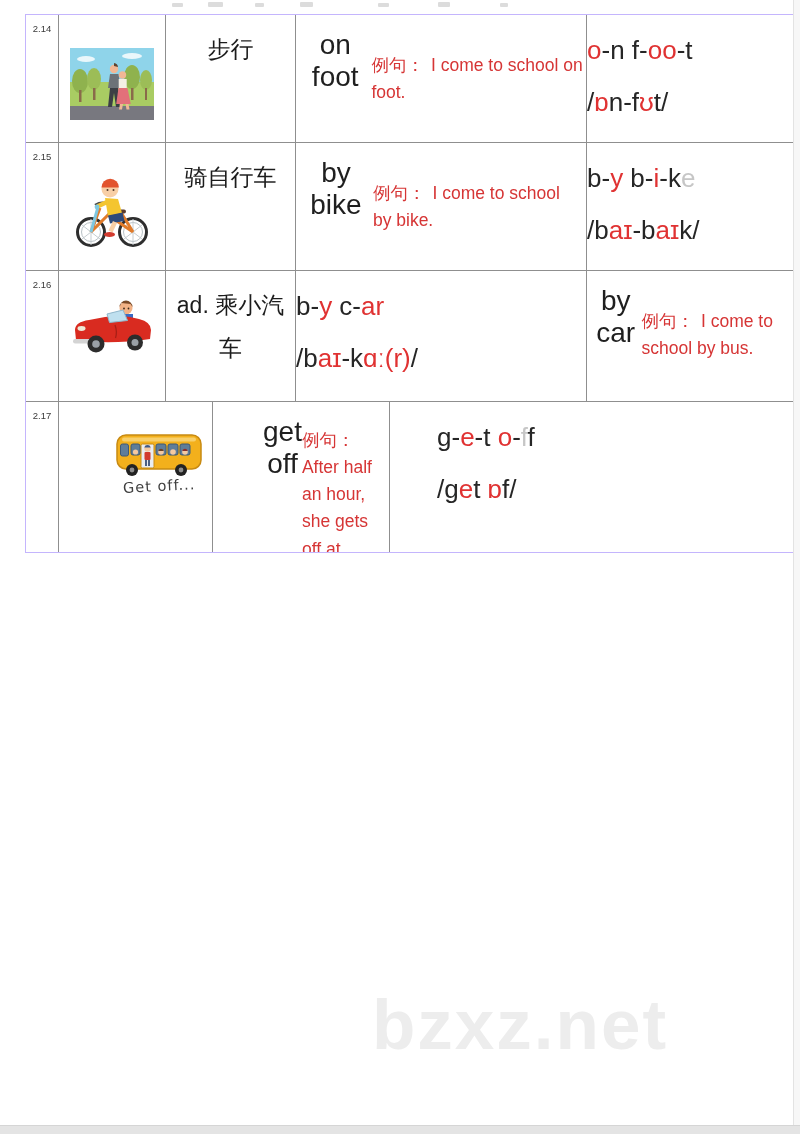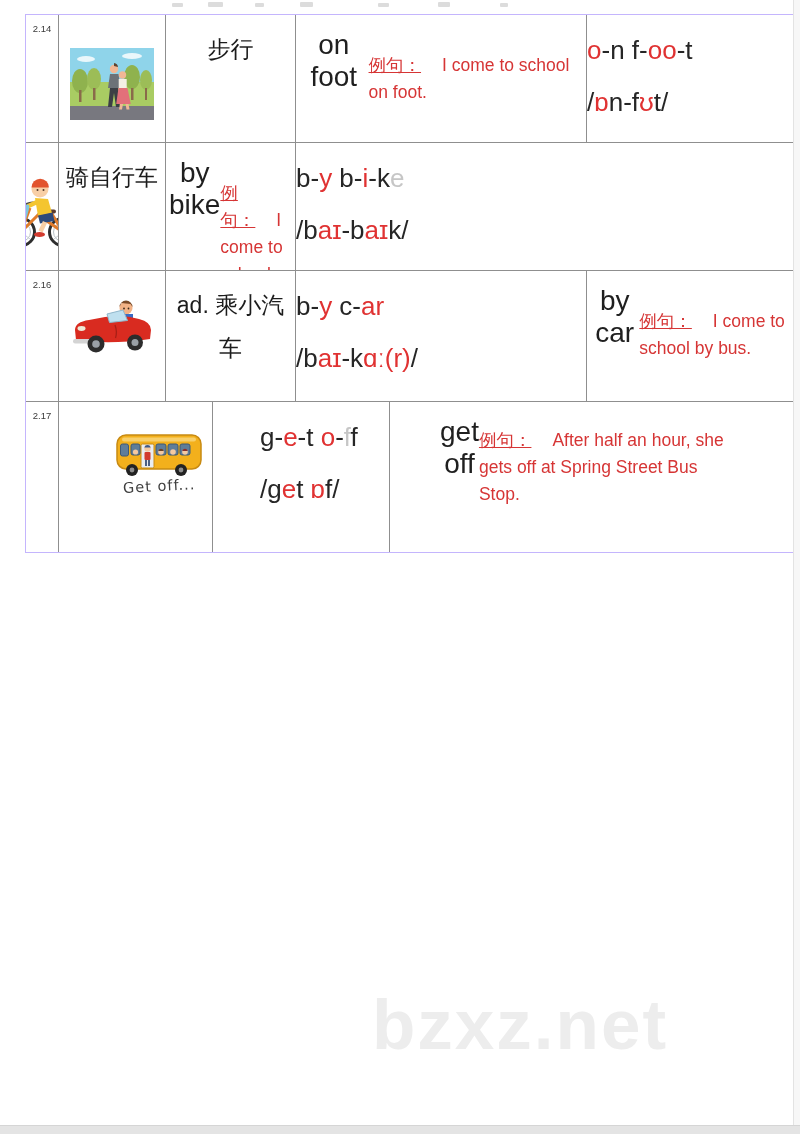--- a/index.html
+++ b/index.html
@@ -31,21 +31,21 @@
   }
   .c-zh{
     text-align:center;padding:13px 6px 0;font-size:23px;line-height:1.85;color:#1c1c1c;
   }
   .c-en{padding:14px 3px 0;display:flex;flex-direction:row;}
   .en-word{text-align:center;font-size:28px;line-height:1.15;color:#1f1f1f;}
   .en-example{
     margin-top:23px;font-size:17.5px;line-height:1.55;color:#d63535;text-align:left;
   }
   .en-example.tight{margin-top:11px;}
-  .ex-label{margin-right:21px;text-decoration:underline;}
+  .ex-label{margin-right:7px;}
   .c-ph{padding-top:22px;font-size:26px;}
   .ph-line{line-height:26px;}
   .ph-line + .ph-line{margin-top:26px;}
   .sg-red{color:#e03232;} .sg-black{color:#262626;} .sg-gray{color:#c6c6c6;}
   
   .watermark{
     position:absolute;left:372px;top:984px;font-size:71px;font-weight:bold;
     color:#ededed;letter-spacing:2px;white-space:nowrap;
   }
   .page-edge-line{position:absolute;left:793px;top:0;width:1px;height:1134px;background:#e3e3e3;}
@@ -111,20 +111,23 @@
           <span class="ex-label">例句：</span><span>I come to school on foot.</span>
         </div>
       </div>
       <div class="cell c-ph">
         <div class="ph-line"><span class="sg-red">o</span><span class="sg-black">-n f-</span><span class="sg-red">oo</span><span class="sg-black">-t</span></div>
         <div class="ph-line"><span class="sg-black">/</span><span class="sg-red">ɒ</span><span class="sg-black">n-f</span><span class="sg-red">ʊ</span><span class="sg-black">t/</span></div>
       </div>
     </div>
 
     <div class="trow h2">
+      <div class="cell c-num">
+        <span>2.15</span>
+      </div>
       <div class="cell c-img pad2">
         <svg width="84" height="84" viewBox="0 0 84 84">
           <circle cx="21" cy="65" r="13.5" fill="none" stroke="#2e2e2e" stroke-width="3"></circle>
           <circle cx="21" cy="65" r="9.5" fill="none" stroke="#b9c2c6" stroke-width="1"></circle>
           <path d="M12 58 L30 72 M12 72 L30 58 M21 52 V78" stroke="#c6cdd1" stroke-width="1"></path>
           <circle cx="63" cy="65" r="13.5" fill="none" stroke="#2e2e2e" stroke-width="3"></circle>
           <circle cx="63" cy="65" r="9.5" fill="none" stroke="#b9c2c6" stroke-width="1"></circle>
           <path d="M54 58 L72 72 M54 72 L72 58 M63 52 V78" stroke="#c6cdd1" stroke-width="1"></path>
           <path d="M21 65 L38 48 L63 65 M38 48 L52 47 L63 65 M30 41 L21 65" stroke="#e07b2a" stroke-width="3" fill="none"></path>
           <path d="M28 40 L21 65" stroke="#7ec7e0" stroke-width="3" fill="none"></path>
@@ -218,30 +221,30 @@
           <rect x="65" y="13" width="10" height="11" rx="2" fill="#5f7d99" stroke="#3e5a74" stroke-width="1"></rect>
           <circle cx="70" cy="21" r="2.8" fill="#f4c9a1"></circle>
           <path d="M67.2 20 a2.9 2.9 0 0 1 5.6 0 z" fill="#8a2f2a"></path>
           <circle cx="17" cy="39" r="6" fill="#222"></circle>
           <circle cx="17" cy="39" r="2.4" fill="#8d8d8d"></circle>
           <circle cx="66" cy="39" r="6" fill="#222"></circle>
           <circle cx="66" cy="39" r="2.4" fill="#8d8d8d"></circle>
         </svg>
         <div class="img-caption">Get off...</div>
       </div>
-      <div class="cell c-ph">
-        <div class="ph-line"><span class="sg-black">g-</span><span class="sg-red">e</span><span class="sg-black">-t </span><span class="sg-red">o</span><span class="sg-black">-</span><span class="sg-gray">f</span><span class="sg-black">f</span></div>
-        <div class="ph-line"><span class="sg-black">/g</span><span class="sg-red">e</span><span class="sg-black">t  </span><span class="sg-red">ɒ</span><span class="sg-black">f/</span></div>
-      </div>
       <div class="cell c-en">
         <div class="en-word">get off</div>
         <div class="en-example tight">
           <span class="ex-label">例句：</span><span>After half an hour, she gets off at Spring Street Bus Stop.</span>
         </div>
       </div>
+      <div class="cell c-ph">
+        <div class="ph-line"><span class="sg-black">g-</span><span class="sg-red">e</span><span class="sg-black">-t </span><span class="sg-red">o</span><span class="sg-black">-</span><span class="sg-gray">f</span><span class="sg-black">f</span></div>
+        <div class="ph-line"><span class="sg-black">/g</span><span class="sg-red">e</span><span class="sg-black">t  </span><span class="sg-red">ɒ</span><span class="sg-black">f/</span></div>
+      </div>
     </div>
 
   </div>
 
   <div class="watermark">bzxz.net</div>
 
   <div class="page-right-margin"></div>
   <div class="page-edge-line"></div>
   <div class="bottom-bar"></div>
 

